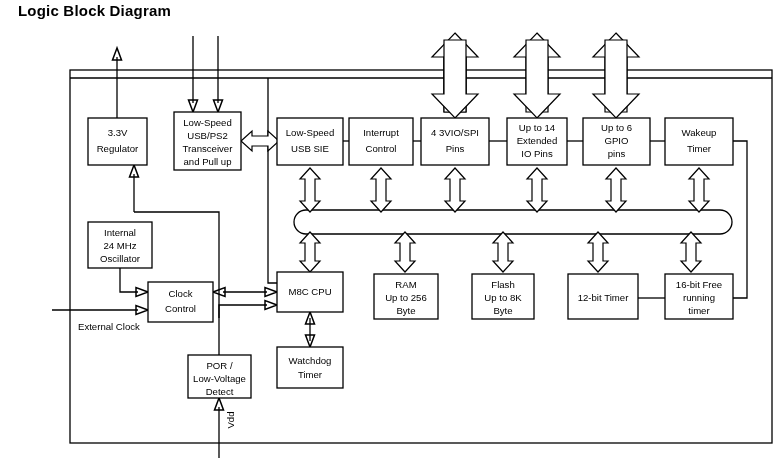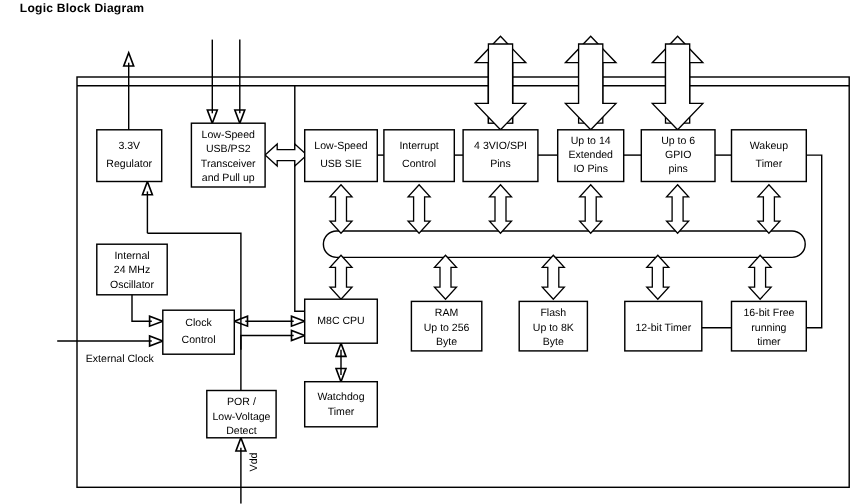--- a/index.html
+++ b/index.html
@@ -7,21 +7,21 @@
   body{
     width:784px;height:458px;
     font-family:"Liberation Sans", sans-serif;
     color:#000000;
     overflow:hidden;
     position:relative;
   }
   #page-title{
     position:absolute;
     left:18px; top:2px;
-    font-size:11px;
+    font-size:15px;
     font-weight:bold;
     letter-spacing:0.2px;
     white-space:nowrap;
   }
   #diagram-canvas{
     position:absolute;
     left:0; top:0;
     width:784px; height:458px;
   }
   svg.diagram{

